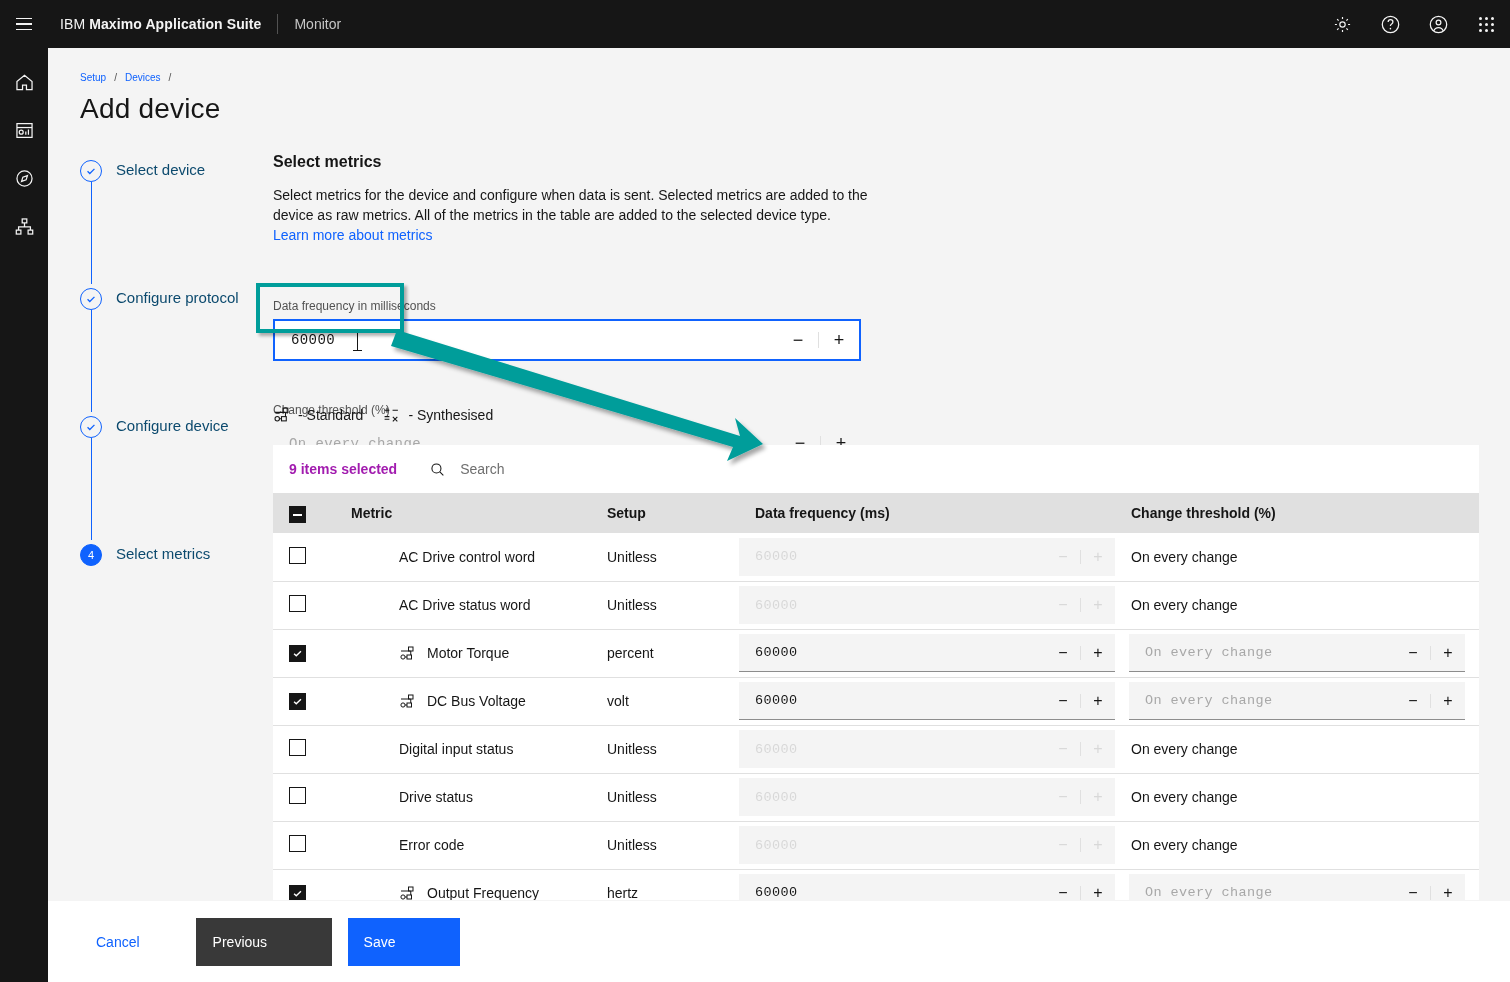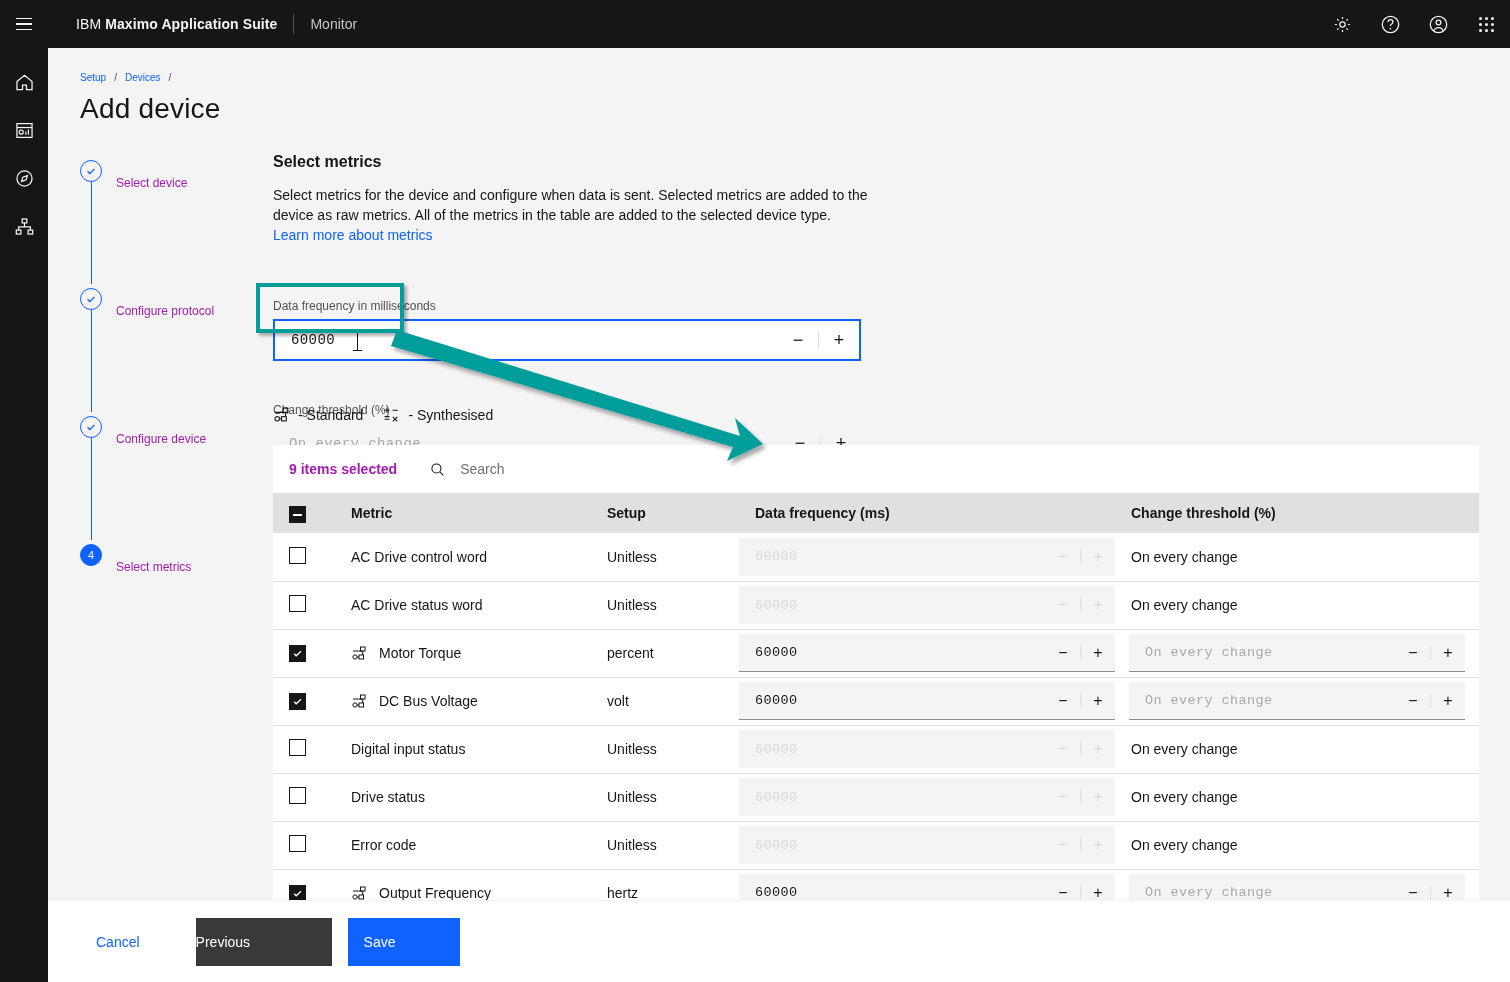--- a/index.html
+++ b/index.html
@@ -16,21 +16,21 @@
     position: absolute; top: 0; left: 0; width: 1510px; height: 48px;
     background: #161616; display: flex; align-items: center;
     color: #f4f4f4; z-index: 40;
   }
   .hamburger {
     width: 48px; height: 48px; display: flex; flex-direction: column;
     justify-content: center; align-items: center; gap: 4px; cursor: pointer;
   }
   .hamburger i { display: block; width: 16px; height: 1.6px; background: #f4f4f4; }
   .brand {
-    font-size: 14px; margin-left: 28px; letter-spacing: .1px;
+    font-size: 14px; margin-left: 12px; letter-spacing: .1px;
     color: #f4f4f4; white-space: nowrap;
   }
   .brand b { font-weight: 700; }
   .brand .thin { font-weight: 400; }
   .hdr-divider {
     width: 1px; height: 20px; background: #525252; margin: 0 16px;
   }
   .hdr-sub { font-size: 14px; color: #c6c6c6; }
   .hdr-right { margin-left: auto; display: flex; align-items: center; height: 48px; }
   .hdr-btn {
@@ -82,22 +82,22 @@
   .step-circle.current {
     background: #0f62fe; border-color: #0f62fe;
     color: #fff; font-size: 11px; font-weight: 400;
   }
   .step-line {
     position: absolute; left: 10.5px; top: 26px; width: 1.6px;
     height: 102px; background: #0f62fe; z-index: 1;
   }
   .step:last-child .step-line { display: none; }
   .step-label {
-    position: absolute; left: 36px; top: 20px;
-    font-size: 12px; color: #a21caf; white-space: nowrap;
+    position: absolute; left: 36px; top: 5px;
+    font-size: 15px; color: #0c4a6e; white-space: nowrap;
   }
 
   
   .main { position: absolute; top: 105px; left: 225px; width: 1220px; }
   .sec-title { font-size: 16px; font-weight: 600; color: #161616; margin-bottom: 14px; }
   .sec-desc { font-size: 14px; line-height: 20px; color: #161616; max-width: 620px; }
   .sec-link {
     display: inline-block; margin-top: 2px; font-size: 14px;
     color: #0f62fe; text-decoration: none; cursor: pointer;
   }
@@ -178,21 +178,21 @@
   .c-unit { width: 148px; }
   .c-freq { width: 376px; }
   .c-thr { width: 364px; }
 
   tbody td {
     height: 48px; font-size: 14px; color: #161616;
     border-bottom: 1px solid #e0e0e0; padding: 0 16px; vertical-align: middle;
     background: #fff;
   }
   tbody td.c-check { padding-left: 16px; }
-  .metric-cell { display: flex; align-items: center; gap: 12px; }
+  .metric-cell { display: flex; align-items: center; gap: 12px; margin-left: 48px; }
 
   
   .cbox {
     width: 17px; height: 17px; border: 1.5px solid #161616; background: #fff;
     display: inline-flex; align-items: center; justify-content: center;
     cursor: pointer; flex: none;
   }
   .cbox.checked { background: #161616; border-color: #161616; }
   .cbox.indet { background: #161616; border-color: #161616; }
   .cbox.indet:after {
@@ -233,21 +233,21 @@
     border-top: 1px solid #f4f4f4;
   }
   .btn-cancel {
     margin-left: 48px; font-size: 14px; color: #0f62fe;
     cursor: pointer; background: none; border: none;
     font-family: inherit;
   }
   .btn-prev {
     margin-left: 56px; width: 136px; height: 48px;
     background: #393939; color: #fff; border: none; font-size: 14px;
-    text-align: left; padding-left: 0; cursor: pointer; font-family: inherit;
+    text-align: left; padding-left: 17px; cursor: pointer; font-family: inherit;
   }
   .btn-save {
     margin-left: 16px; width: 112px; height: 48px;
     background: #0f62fe; color: #fff; border: none; font-size: 14px;
     text-align: left; padding-left: 16px; cursor: pointer; font-family: inherit;
   }
 
   
   .anno { position: absolute; inset: 0; pointer-events: none; z-index: 50; }
   .anno-box {

